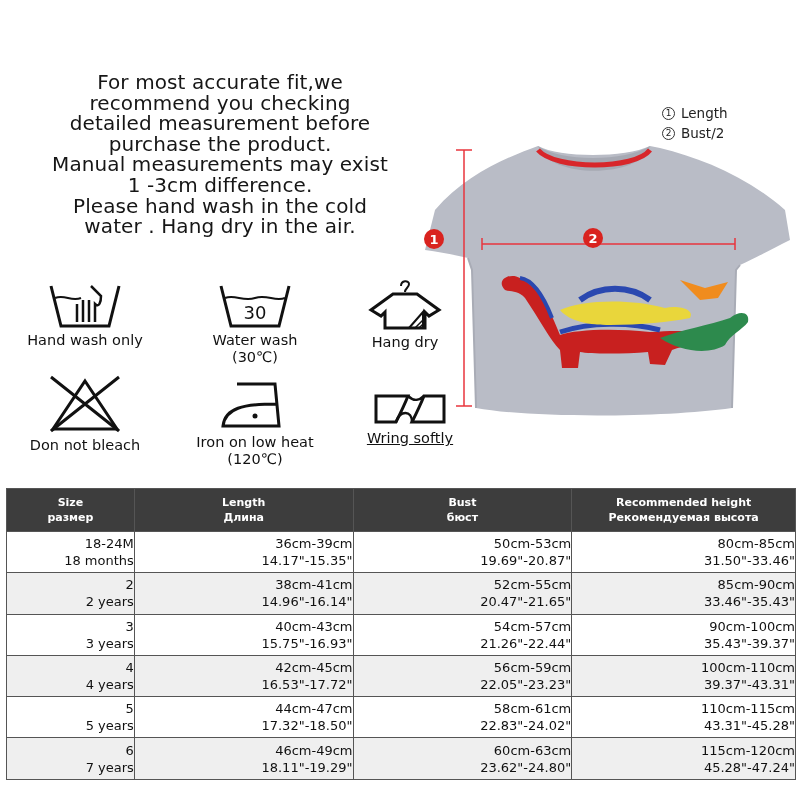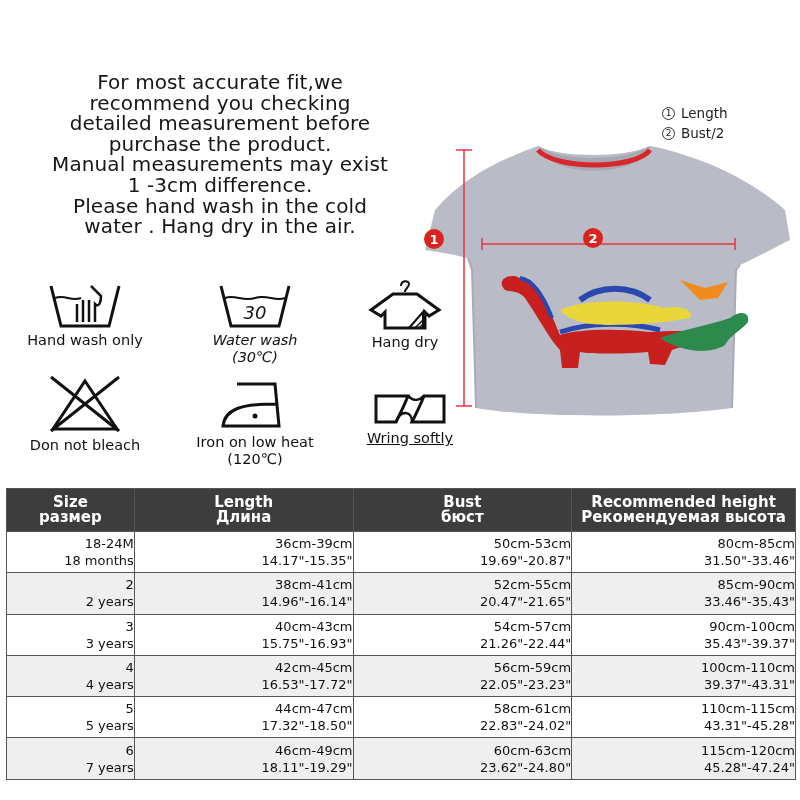--- a/index.html
+++ b/index.html
@@ -21,21 +21,21 @@
   .shirt { position: absolute; left: 410px; top: 140px; width: 390px; height: 290px; }
 
   .care { position: absolute; font-size: 14.5px; text-align: center; color: #111; line-height: 17px; }
   .care svg { display: block; margin: 0 auto 4px auto; }
 
   table.sizes {
     position: absolute; left: 6px; top: 488px; width: 790px;
     border-collapse: collapse; font-family: "DejaVu Sans", sans-serif;
   }
   table.sizes th {
-    background: #3d3d3d; color: #ffffff; font-weight: bold; font-size: 15px;
+    background: #3d3d3d; color: #ffffff; font-weight: bold; font-size: 11px;
     line-height: 15px; height: 43px; border: 1.5px solid #555;
   }
   table.sizes td {
     text-align: right; font-size: 13px; line-height: 17px; height: 41.3px;
     border: 1.5px solid #555; color: #111;
   }
   table.sizes tr.alt td { background: #efefef; }
   table.sizes td span, table.sizes th span { display: block; }
   .c1 { width: 128px; } .c2 { width: 219px; } .c3 { width: 219px; margin-left: 32px; } .c4 { width: 224px; text-align: center; }
 </style>
@@ -103,21 +103,21 @@
 
 <div class="care" style="left:10px; top:282px; width:150px;">
   <svg width="76" height="46" viewBox="0 0 76 46">
     <path d="M4 4 L14 44 L62 44 L72 4" stroke="#111" stroke-width="3" fill="none"></path>
     <path d="M8 16 C18 12 24 20 34 16" stroke="#111" stroke-width="2" fill="none"></path>
     <path d="M30 40 L30 22 M36 40 L36 18 M42 40 L42 18 M48 40 L48 22 C52 26 54 20 54 14 L44 4" stroke="#111" stroke-width="2.5" fill="none"></path>
   </svg>
   <div>Hand wash only</div>
 </div>
 
-<div class="care" style="left:180px; top:282px; width:150px;font-style:italic;">
+<div class="care" style="left:180px; top:282px; width:150px;">
   <svg width="76" height="46" viewBox="0 0 76 46">
     <path d="M4 4 L14 44 L62 44 L72 4" stroke="#111" stroke-width="3" fill="none"></path>
     <path d="M8 16 C18 12 26 20 38 16 C50 12 58 20 68 16" stroke="#111" stroke-width="2" fill="none"></path>
     <text x="38" y="37" text-anchor="middle" font-size="18" fill="#111" font-family="DejaVu Sans, sans-serif">30</text>
   </svg>
   <div>Water wash</div>
   <div>(30℃)</div>
 </div>
 
 <div class="care" style="left:340px; top:276px; width:130px;">

